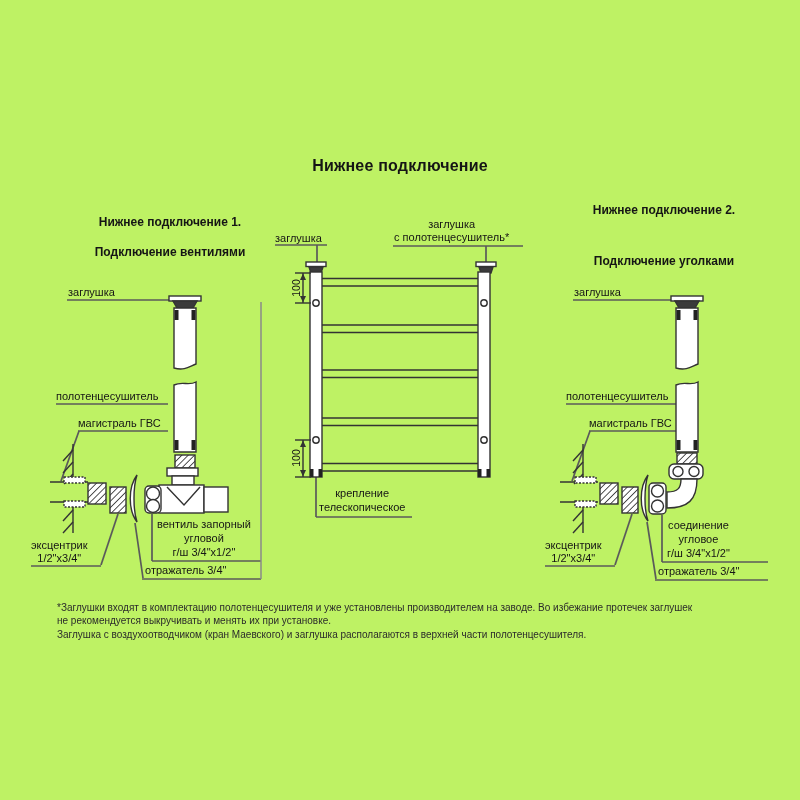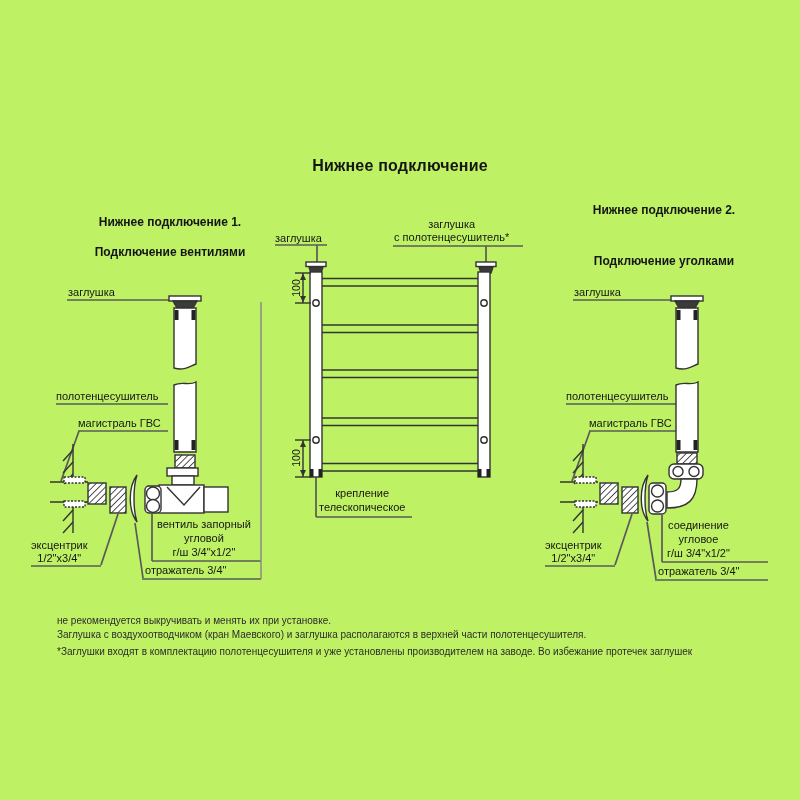--- a/index.html
+++ b/index.html
@@ -254,17 +254,17 @@
     <div>эксцентрик</div>
     <div>1/2"х3/4"</div>
   </div>
   <div class="lbl lbl3" style="left:667px;top:518px;">
     <div>соединение</div>
     <div>угловое</div>
     <div>г/ш 3/4"х1/2"</div>
   </div>
   <div class="lbl" style="left:658px;top:565px;">отражатель 3/4"</div>
 
-  <div class="foot" style="top:602px;margin-top:44px;">*Заглушки входят в комплектацию полотенцесушителя и уже установлены производителем на заводе. Во избежание протечек заглушек</div>
+  <div class="foot" style="top:602px;">*Заглушки входят в комплектацию полотенцесушителя и уже установлены производителем на заводе. Во избежание протечек заглушек</div>
   <div class="foot" style="top:615px;">не рекомендуется выкручивать и менять их при установке.</div>
   <div class="foot" style="top:629px;">Заглушка с воздухоотводчиком (кран Маевского) и заглушка располагаются в верхней части полотенцесушителя.</div>
 
 </div>
 
 </body></html>

